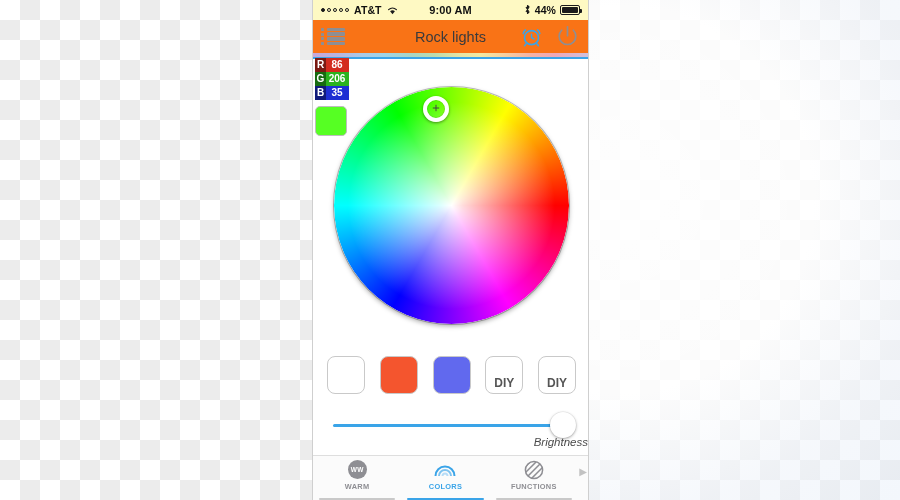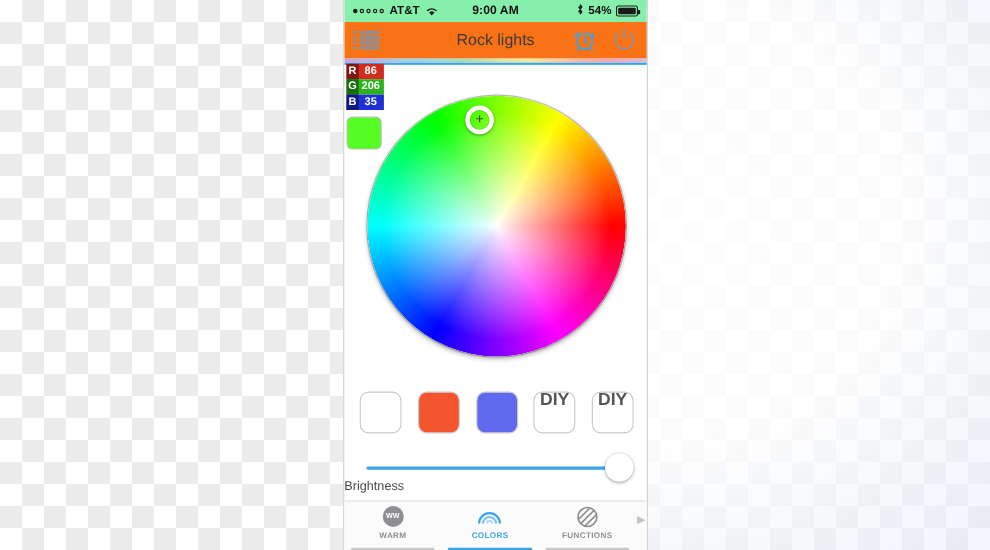--- a/index.html
+++ b/index.html
@@ -37,21 +37,21 @@
     position:absolute;left:312px;top:0;width:277px;height:500px;
     background:#ffffff;
     border-left:1px solid #cfcfcf;border-right:1px solid #cfcfcf;
     box-sizing:border-box;overflow:hidden;
   }
 
   
   .statusbar{
     height:20px;display:flex;align-items:center;
     padding:0 8px;font-size:10.5px;color:#0f0f0f;
-    background:#86efac;letter-spacing:.1px;
+    background:#fef9c3;letter-spacing:.1px;
   }
   .sb-left{display:flex;align-items:center;gap:3px;flex:1;}
   .dots{display:flex;align-items:center;gap:2px;}
   .dot{width:4px;height:4px;border-radius:50%;border:1px solid #1a1a1a;box-sizing:border-box;}
   .dot.filled{background:#1a1a1a;}
   .carrier{font-size:10.5px;font-weight:600;margin-left:2px;}
   .sb-center{font-size:11px;font-weight:700;flex:0 0 auto;}
   .sb-right{display:flex;align-items:center;justify-content:flex-end;gap:4px;flex:1;}
   .pct{font-size:10.5px;font-weight:600;}
   .batt{position:relative;width:20px;height:9.5px;border:1px solid #1a1a1a;border-radius:2px;box-sizing:border-box;}
@@ -117,31 +117,31 @@
     left:89px;top:9px;cursor:pointer;
     display:flex;align-items:center;justify-content:center;
     color:#333;font-size:9px;line-height:1;
   }
 
   
   .presets{position:absolute;left:14px;top:356px;width:249px;display:flex;justify-content:space-between;}
   .preset{
     width:38px;height:38px;border-radius:8px;border:1px solid #c9c9c9;box-sizing:border-box;
     display:flex;align-items:flex-end;justify-content:center;cursor:pointer;
-    font-size:16px;color:#555;font-weight:600;padding-bottom:20px;
+    font-size:12px;color:#555;font-weight:600;padding-bottom:3px;
   }
 
   
   .slider-wrap{position:absolute;left:16px;top:414px;width:245px;height:22px;}
   .track{position:absolute;left:4px;right:4px;top:10px;height:2.5px;border-radius:2px;background:#3aa4e8;}
   .knob{
     position:absolute;right:-2px;top:-2px;width:26px;height:26px;border-radius:50%;
     background:#ffffff;box-shadow:0 1px 3px rgba(0,0,0,.35),0 0 0 .5px rgba(0,0,0,.07);cursor:pointer;
   }
-  .slider-label{position:absolute;left:0;right:13px;top:436px;text-align:left;font-size:11.5px;color:#4a4a4a;}
+  .slider-label{position:absolute;left:0;right:0;top:436px;text-align:right;font-size:11.5px;color:#4a4a4a;font-style:italic;}
 
   
   .tabbar{
     position:absolute;left:0;right:0;bottom:0;height:44px;
     background:#fbfbfb;border-top:1px solid #dedede;
     display:flex;align-items:stretch;
   }
   .tab{
     flex:1;display:flex;flex-direction:column;align-items:center;justify-content:flex-start;
     padding-top:3px;cursor:pointer;position:relative;
@@ -183,21 +183,21 @@
             </svg>
         </span>
       </div>
       <div class="sb-center">9:00 AM</div>
       <div class="sb-right">
         <span>
           <svg width="7" height="11" viewBox="0 0 7 11">
               <path d="M2 3 L5 8 L3.5 9.5 L3.5 1.5 L5 3 L2 8" stroke="#1a1a1a" stroke-width="1.1" fill="none" stroke-linejoin="round"></path>
             </svg>
         </span>
-        <span class="pct">54%</span>
+        <span class="pct">44%</span>
         <span class="batt">
             <i></i>
           </span>
       </div>
     </div>
 
     <div class="navbar">
       <div class="menu-icon">
         <span class="menu-row">
             <b></b>

